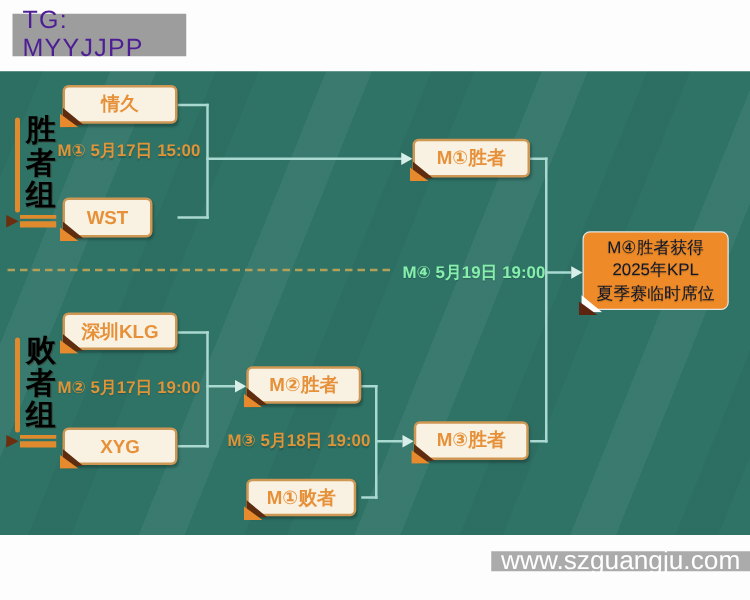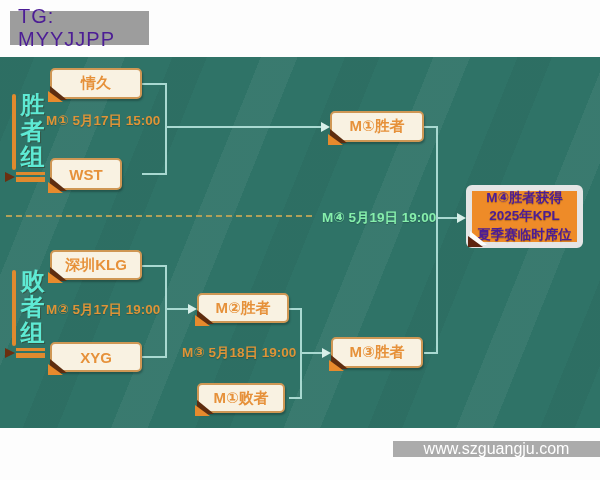--- a/index.html
+++ b/index.html
@@ -50,41 +50,41 @@
     border-left:9px solid #d8efe9;}
   .dashed{position:absolute;height:0;border-top:2px dashed #b3a058;z-index:1;}
   
   .mlabel{position:absolute;color:#de9437;font-weight:bold;font-size:13.5px;
     white-space:nowrap;z-index:3;text-shadow:0 1px 1px rgba(0,0,0,0.2);}
   .mlabel.gold{color:#86efac;}
   
   .group{position:absolute;left:12px;width:40px;z-index:3;}
   .gbar{position:absolute;left:0;top:2px;width:4px;height:76px;background:#e08a2e;border-radius:2px;}
   .gtext{position:absolute;left:7px;top:0;width:27px;font-size:24px;line-height:26px;
-    font-weight:bold;color:#5eead4;word-break:break-all;text-align:center;
+    font-weight:bold;color:#000000;word-break:break-all;text-align:center;
     text-shadow:1px 1px 0 rgba(60,20,0,0.35);font-family:Liberation Serif, serif;}
   .gdeco{position:absolute;left:-7px;top:80px;width:48px;height:10px;}
   .gtri{position:absolute;left:0;top:0;width:0;height:0;
     border-top:5px solid transparent;border-bottom:5px solid transparent;
     border-left:10px solid #6b2f10;}
   .gstripe{position:absolute;left:11px;top:0;width:29px;height:3px;background:#e08a2e;}
   .gstripe2{position:absolute;left:11px;top:5px;width:29px;height:5px;background:#e08a2e;}
   
   .final-box{
     position:absolute;left:466px;top:128px;width:117px;height:63px;
-    background:#ee8b28;border:6px solid #e5e5e5;border-radius:6px;
-    color:#4c1d95;font-weight:bold;font-size:13.5px;line-height:1.35;
+    background:#ee8b28;border:1px solid #e5e5e5;border-radius:6px;
+    color:#0f172a;font-weight:normal;font-size:13.5px;line-height:1.35;
     display:flex;flex-direction:column;align-items:center;justify-content:center;
     box-sizing:border-box;text-align:center;z-index:3;
     text-shadow:0 1px 1px rgba(0,0,0,0.25);
   }
   
   .watermark{
     position:absolute;left:393px;top:441px;width:207px;height:16px;
-    background:#ababab;color:#ffffff;font-size:16px;
+    background:#ababab;color:#ffffff;font-size:21px;
     display:flex;align-items:center;justify-content:center;
   }
 </style>
 </head>
 <body>
 
 <div class="tg-badge">TG: MYYJJPP</div>
 
 <div class="board">
 

